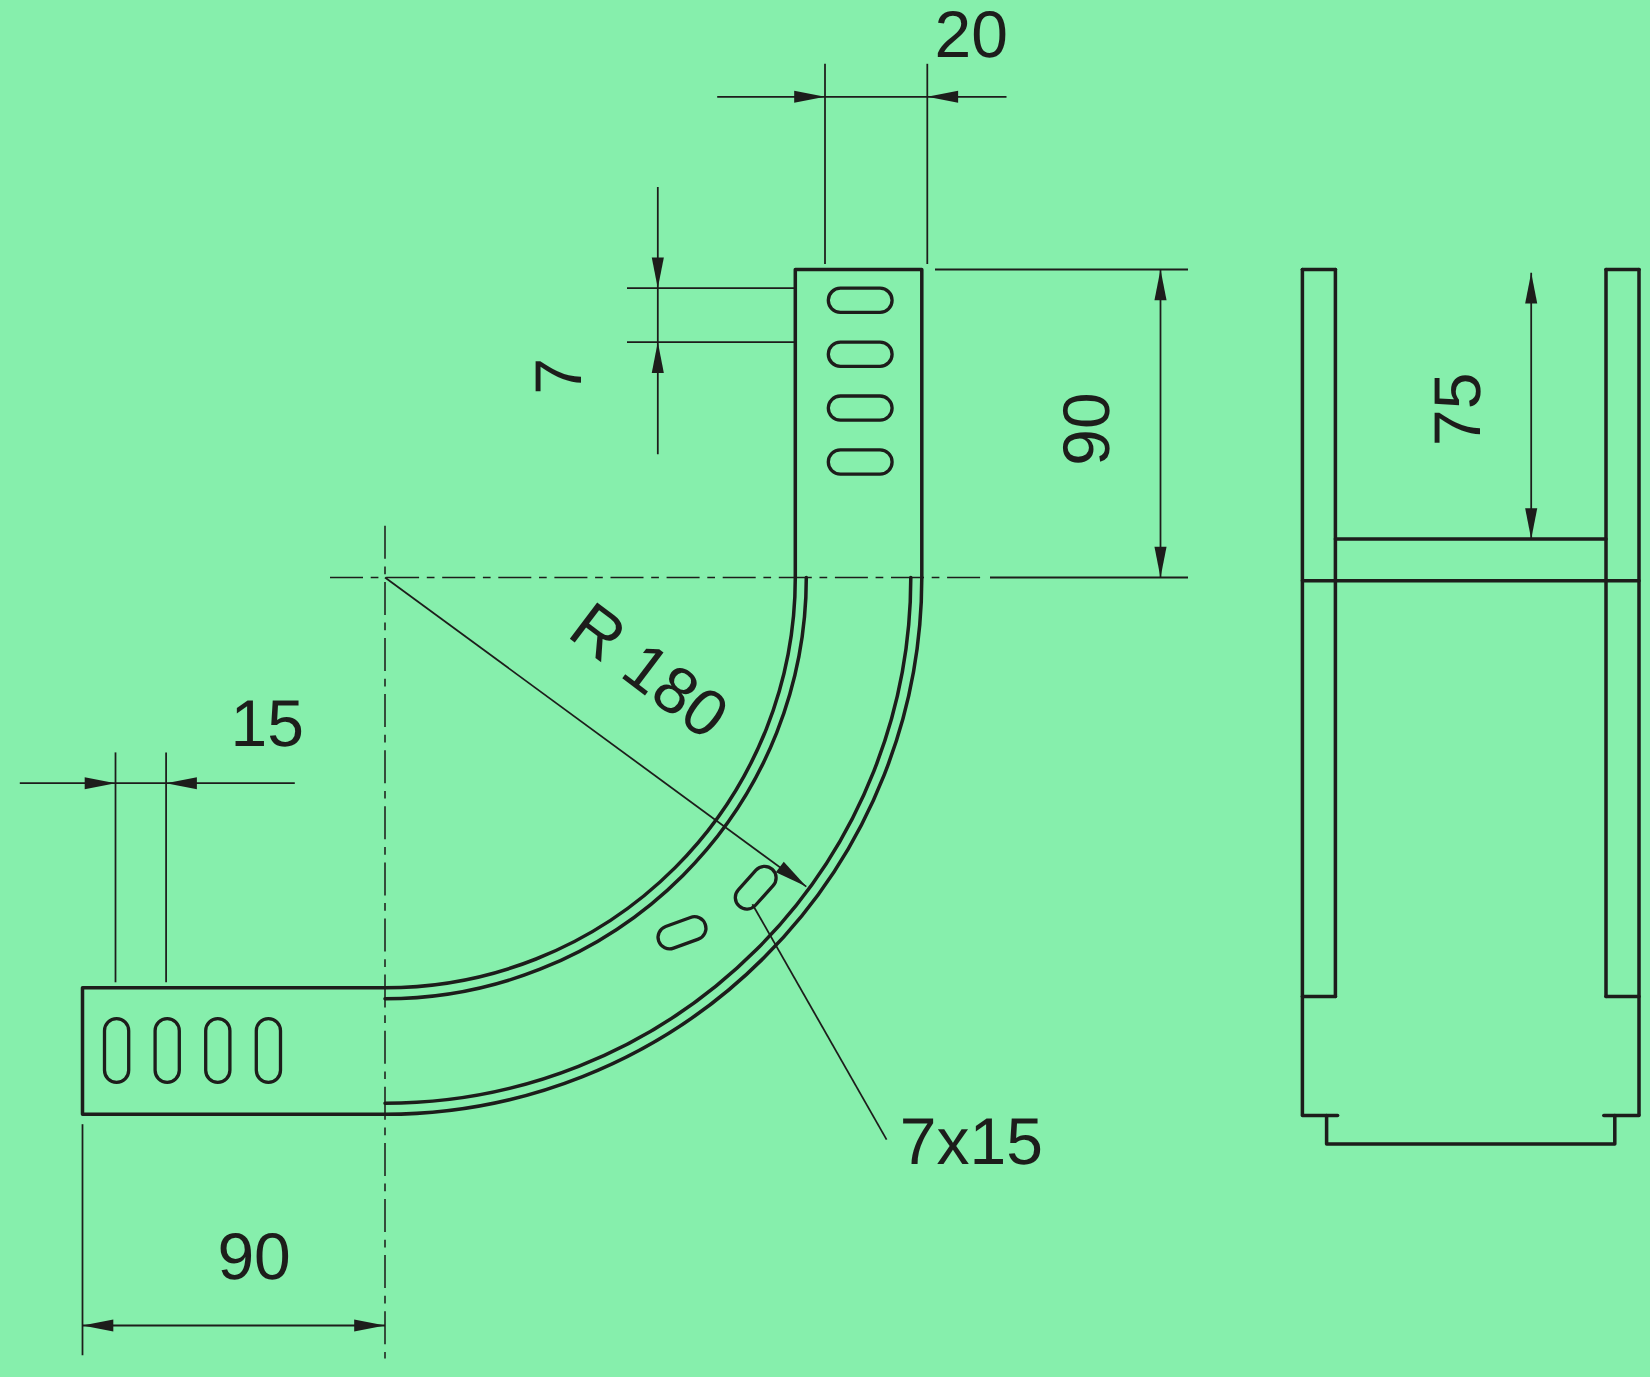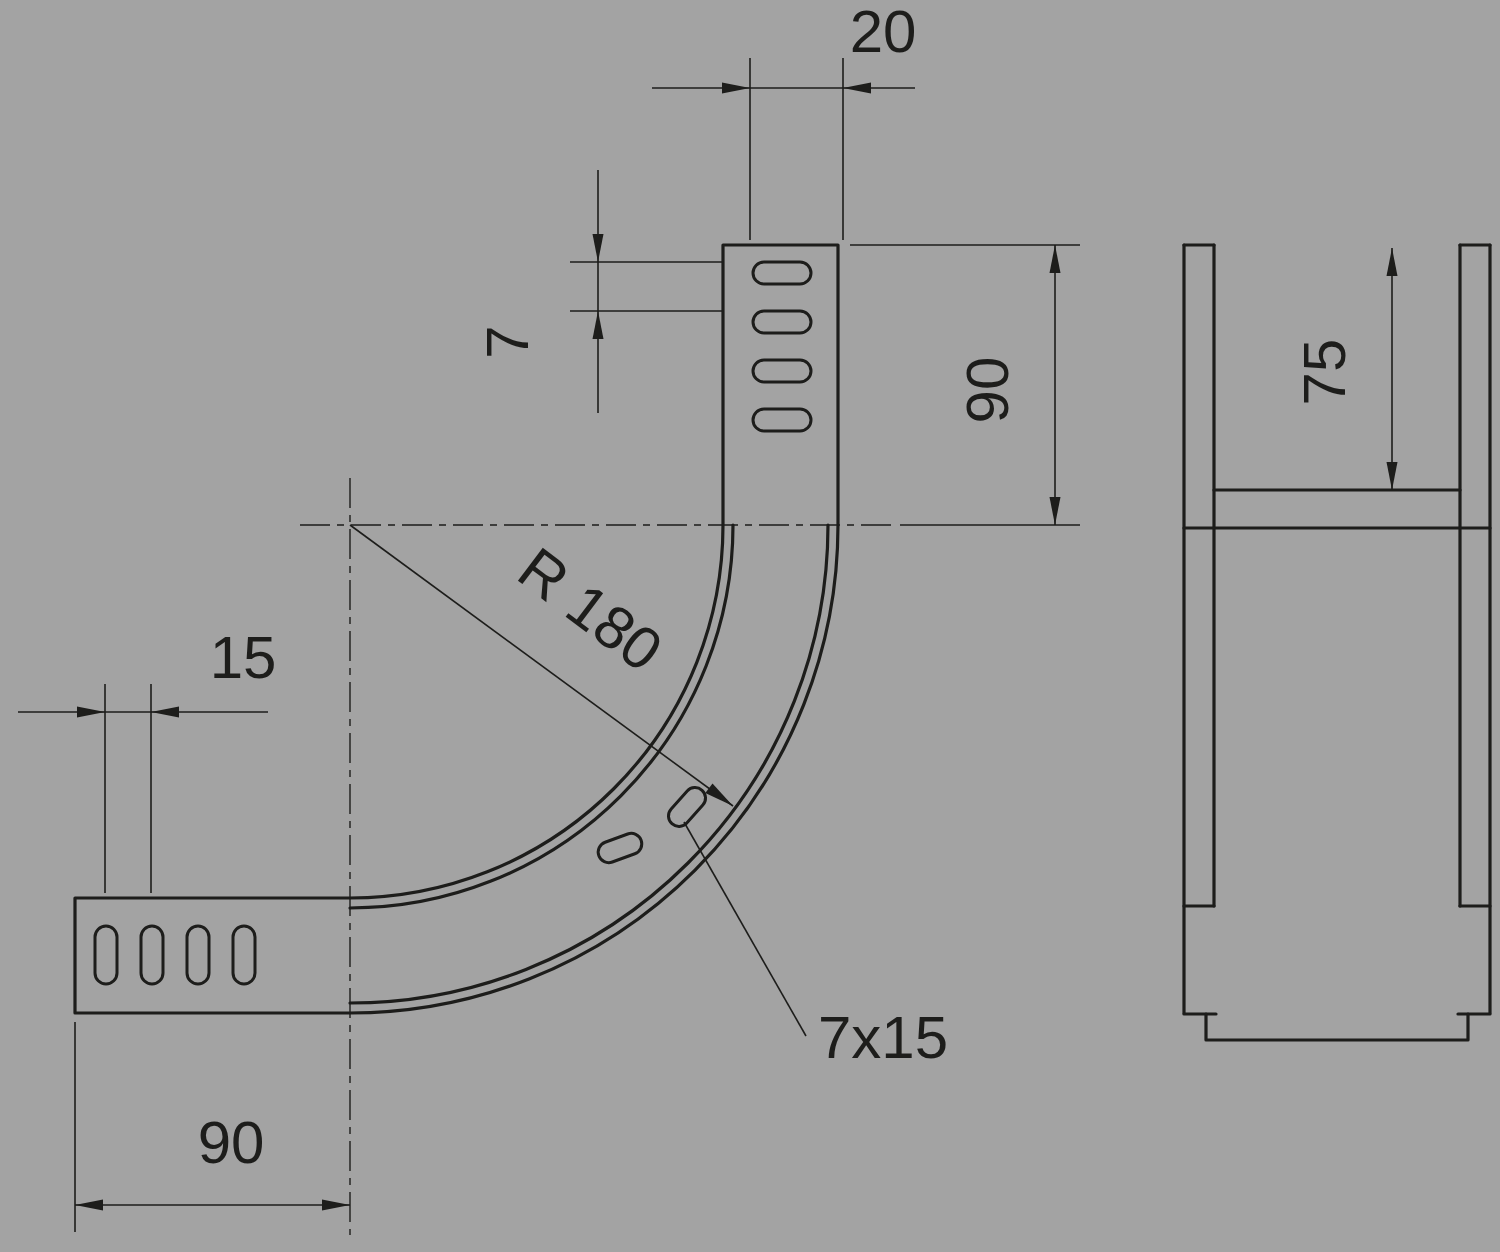--- a/index.html
+++ b/index.html
@@ -4,21 +4,21 @@
 <style>
   html, body {
     margin: 0;
     padding: 0;
     background: #ffffff;
   }
   .page {
     width: 1500px;
     height: 1252px;
     position: relative;
-    background: #a3a3a3;
+    background: #86efac;
     overflow: hidden;
   }
   svg {
     display: block;
   }
   .outline {
     fill: none;
     stroke: #1d1d1b;
     stroke-width: 3.2;
     stroke-linecap: round;

